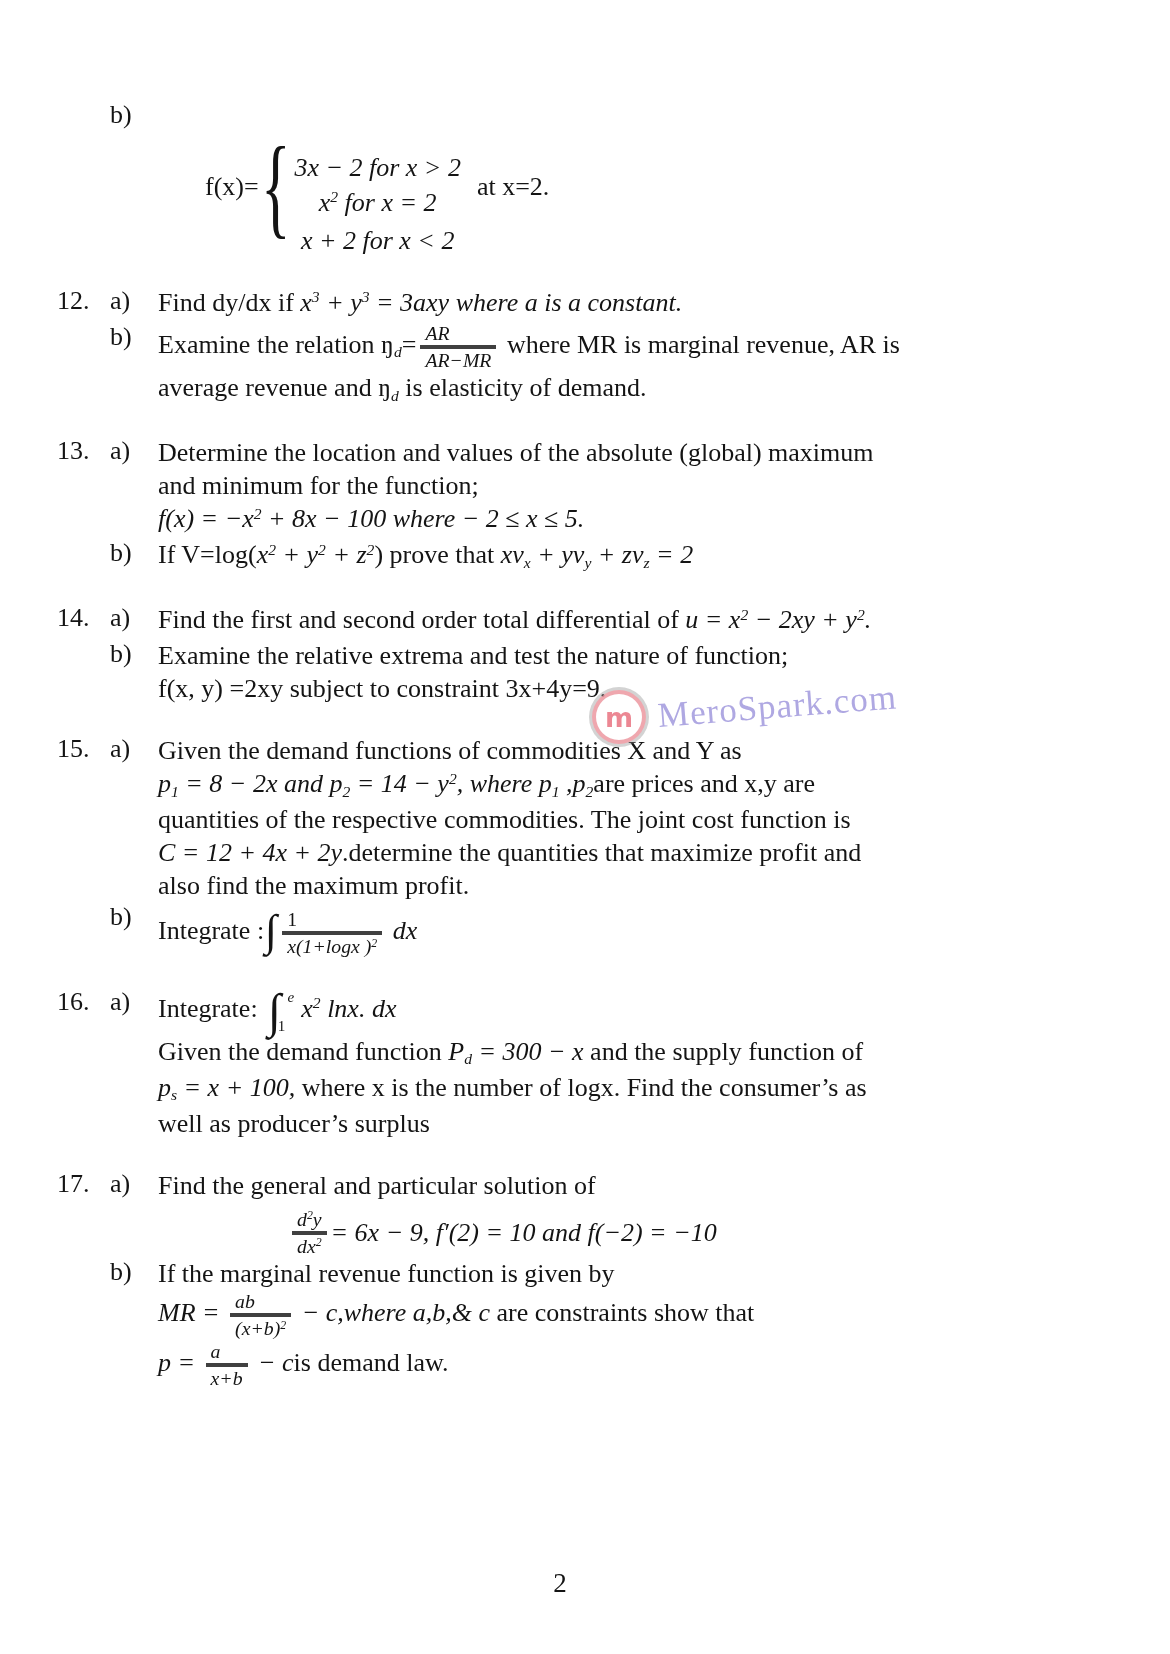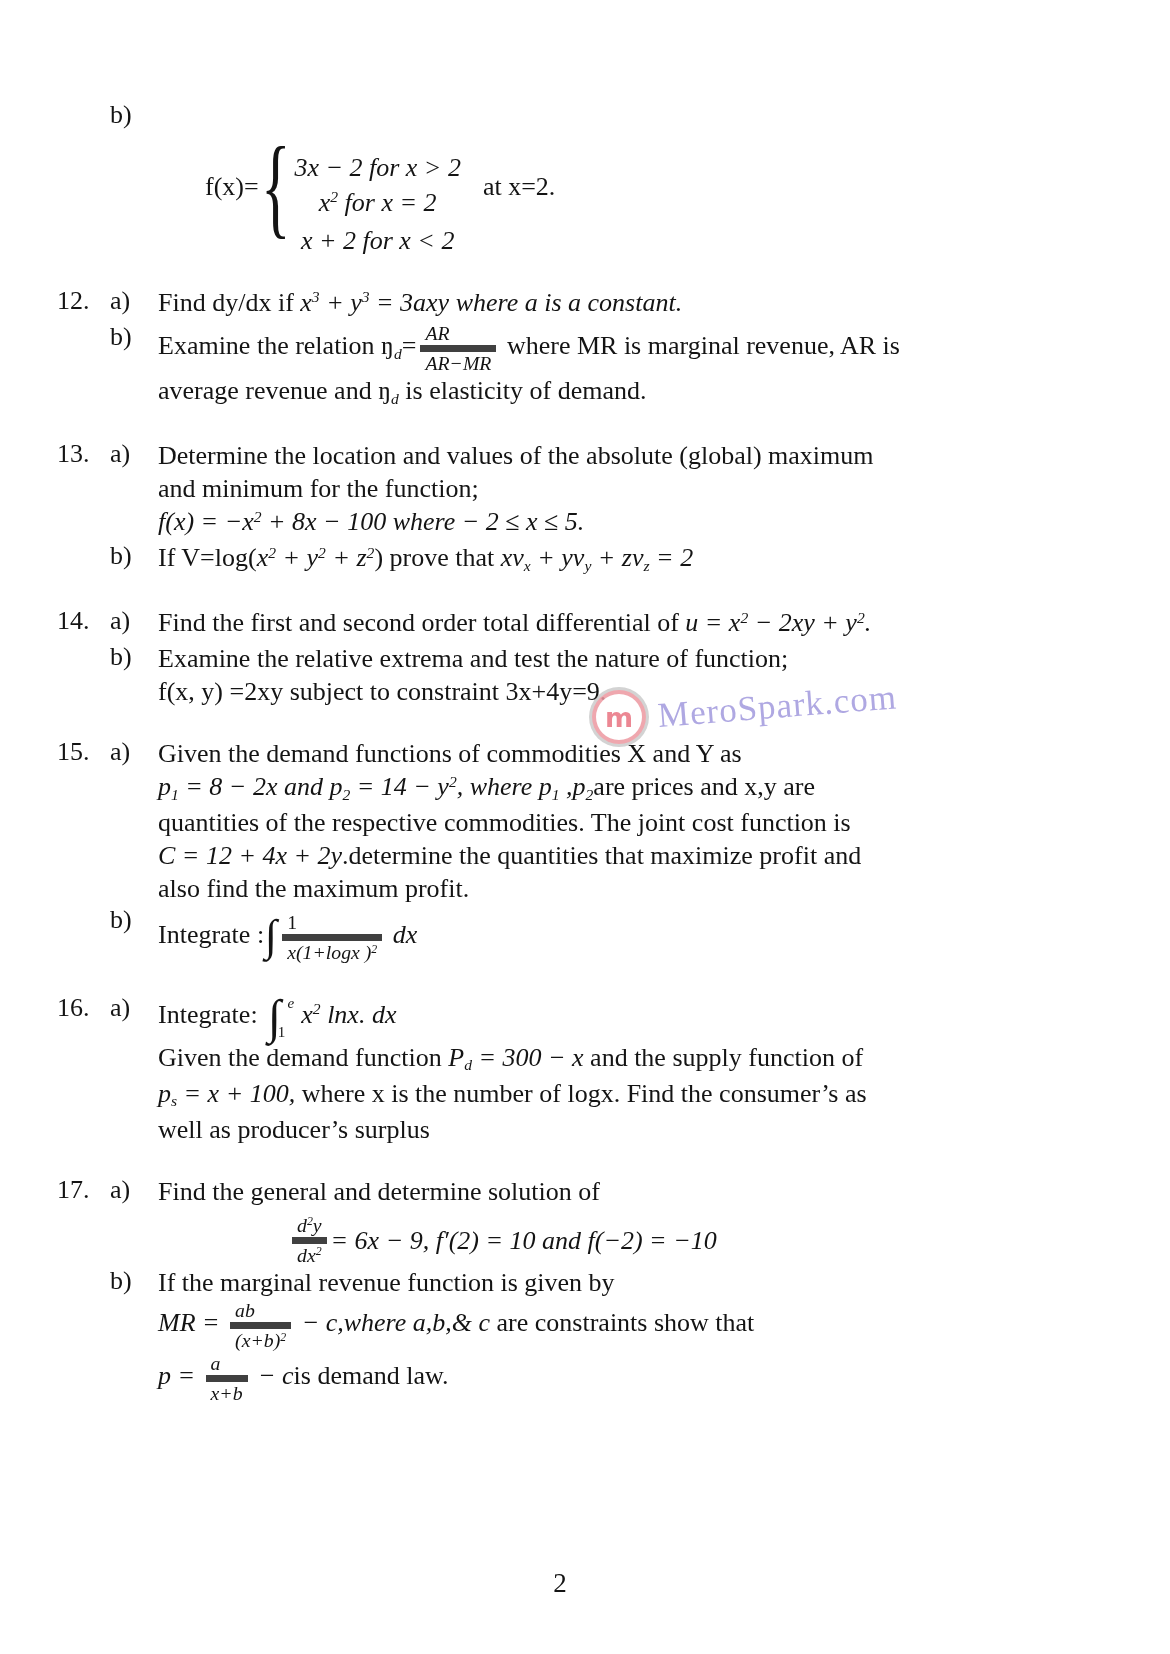--- a/index.html
+++ b/index.html
@@ -16,21 +16,21 @@
   .plabel{width:48px; flex:none;}
   .plines{flex:1;}
   .line{line-height:33px; min-height:33px; white-space:nowrap;}
   .fxline{display:flex; align-items:center; white-space:nowrap;}
   .it{font-style:italic;}
   .sup{font-size:60%; position:relative; top:-0.55em;}
   .sub{font-size:60%; position:relative; top:0.28em;}
   .frac{display:inline-flex; flex-direction:column; 
         vertical-align:middle; font-size:0.76em; line-height:1.15; margin:0 4px;}
   .fn{padding:0 5px;}
-  .fd{border-top:7px solid #404040; padding:0 5px;}
+  .fd{border-top:4px solid #404040; padding:0 5px;}
   .cases{display:inline-flex; align-items:center;}
   .brace{font-size:112px; line-height:0.8; font-weight:400;
          transform:scaleX(0.55); display:inline-block; margin:0 -8px 0 -10px;}
   .crows{display:inline-flex; flex-direction:column; text-align:center; gap:3px;margin-top:36px;}
   .crow{line-height:32px;}
   .bigint{font-size:1.7em; vertical-align:middle; position:relative; top:-0.06em; margin:0 1px;}
   .ilim{display:inline-block; position:relative; margin:0 20px 0 4px; vertical-align:middle;}
   .isym{font-size:1.85em; line-height:1; vertical-align:middle;}
   .ilt{position:absolute; right:-13px; top:-6px; font-size:58%;}
   .ilb{position:absolute; right:-4px; bottom:-8px; font-size:58%;}
@@ -62,21 +62,21 @@
               <div class="line fxline" style="margin-left: 47px; margin-top: 16px;">
                 <span>f(x)=</span>
                 <span class="cases">
                   <span class="brace">{</span>
                   <span class="crows">
                     <span class="crow"><span class="it">3x − 2 for x &gt; 2</span></span>
                     <span class="crow"><span class="it">x</span><span class="it sup">2</span><span class="it"> for x = 2</span></span>
                     <span class="crow"><span class="it">x + 2 for x &lt; 2</span></span>
                   </span>
                 </span>
-                <span style="margin-left: 22px;">at x=2.</span>
+                <span style="margin-left: 16px;">at x=2.</span>
               </div>
             </div>
           </div>
         </div>
       </div>
       <div class="block">
         <div class="qnum">12.</div>
         <div class="parts">
           <div class="part">
             <div class="plabel">a)</div>
@@ -175,21 +175,21 @@
             </div>
           </div>
         </div>
       </div>
       <div class="block">
         <div class="qnum">17.</div>
         <div class="parts">
           <div class="part">
             <div class="plabel">a)</div>
             <div class="plines">
-              <div class="line"><span>Find the general and determine solution of</span></div>
+              <div class="line"><span>Find the general and particular solution of</span></div>
               <div class="line fxline" style="margin-left: 130px; margin-top: 6px;">
                 <span class="frac">
                   <span class="fn"><span class="it">d</span><span class="it sup">2</span><span class="it">y</span></span>
                   <span class="fd"><span class="it">dx</span><span class="it sup">2</span></span>
                 </span>
                 <span class="it"> = 6x − 9, f</span>
                 <span class="it">′(2) = 10 and f</span>
                 <span class="it">(−2) = −10</span>
               </div>
             </div>

